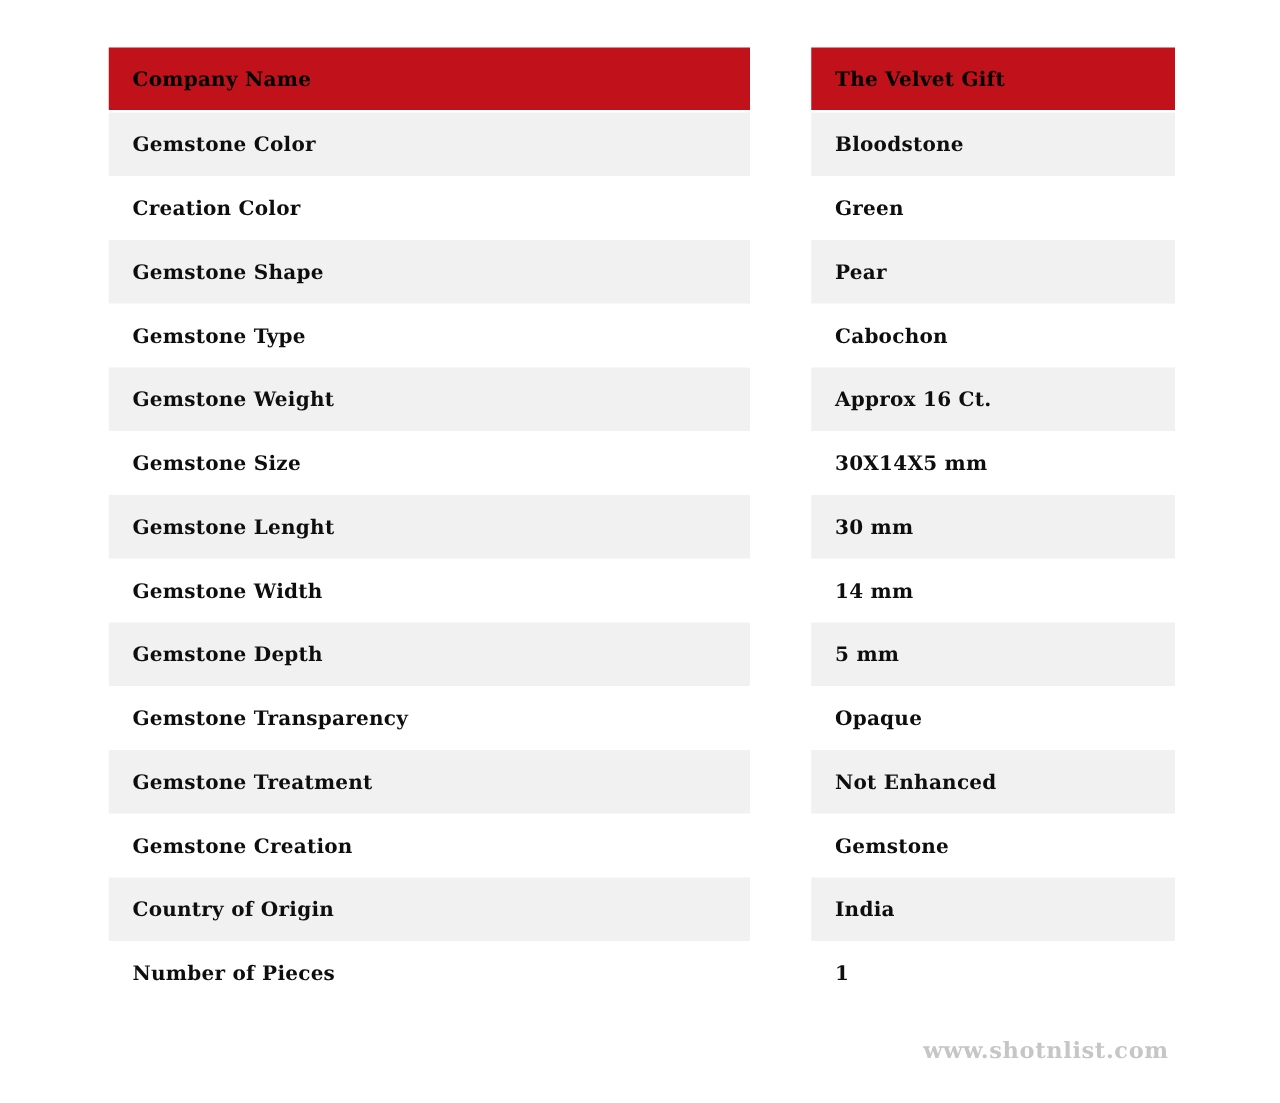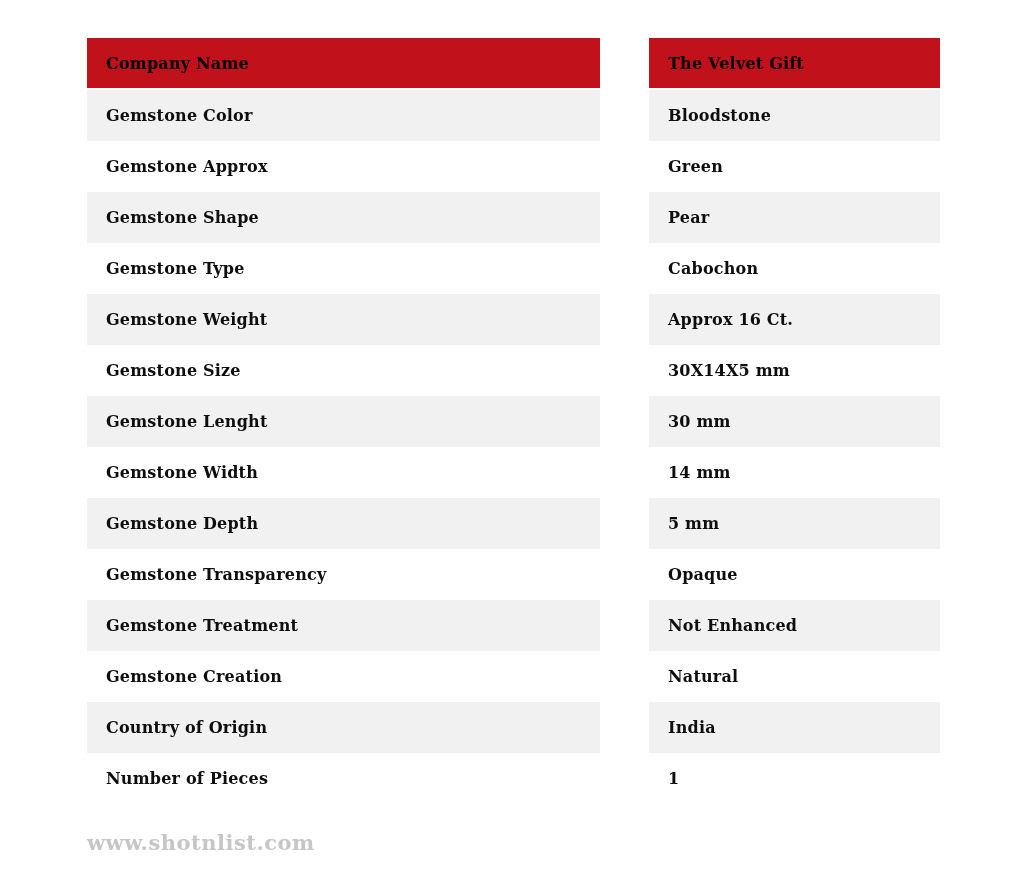--- a/index.html
+++ b/index.html
@@ -43,42 +43,43 @@
   }
   .cell.label { width: 513px; flex: 0 0 513px; }
   .cell.value { flex: 1 1 auto; margin-left: 44px; }
   .row.head .cell { background: var(--accent); color: #000000; }
   .row.alt .cell  { background: var(--row-alt); }
   .watermark {
     position: absolute;
     left: 87px;
     top: 830px;
     width: 848px;
+    text-align: right;
     font-weight: bold;
-    font-size: 21px;
+    font-size: 18px;
     letter-spacing: 0.5px;
     color: var(--watermark);
   }
 </style>
 </head>
 <body>
 
 <div class="spec-table">
 
   <div class="row head">
     <div class="cell label">Company Name</div>
     <div class="cell value">The Velvet Gift</div>
   </div>
 
   <div class="row alt">
     <div class="cell label">Gemstone Color</div>
     <div class="cell value">Bloodstone</div>
   </div>
   <div class="row">
-    <div class="cell label">Gemstone Approx</div>
+    <div class="cell label">Creation Color</div>
     <div class="cell value">Green</div>
   </div>
   <div class="row alt">
     <div class="cell label">Gemstone Shape</div>
     <div class="cell value">Pear</div>
   </div>
   <div class="row">
     <div class="cell label">Gemstone Type</div>
     <div class="cell value">Cabochon</div>
   </div>
@@ -105,21 +106,21 @@
   <div class="row">
     <div class="cell label">Gemstone Transparency</div>
     <div class="cell value">Opaque</div>
   </div>
   <div class="row alt">
     <div class="cell label">Gemstone Treatment</div>
     <div class="cell value">Not Enhanced</div>
   </div>
   <div class="row">
     <div class="cell label">Gemstone Creation</div>
-    <div class="cell value">Natural</div>
+    <div class="cell value">Gemstone</div>
   </div>
   <div class="row alt">
     <div class="cell label">Country of Origin</div>
     <div class="cell value">India</div>
   </div>
   <div class="row">
     <div class="cell label">Number of Pieces</div>
     <div class="cell value">1</div>
   </div>
 

